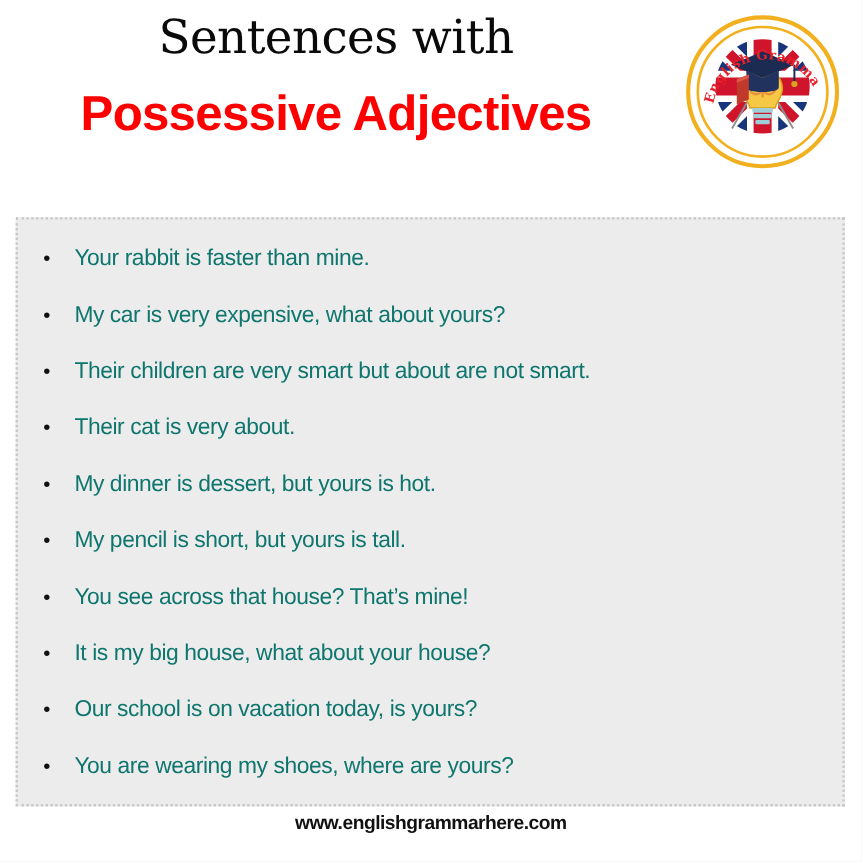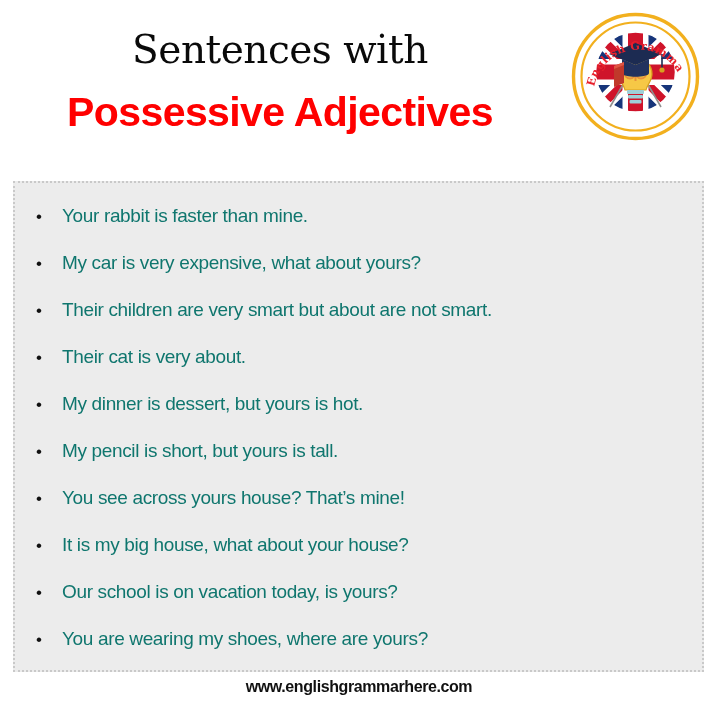--- a/index.html
+++ b/index.html
@@ -26,21 +26,21 @@
     top: 0;
     width: 560px;
     text-align: center;
   }
   .title-line1 {
     font-family: "DejaVu Serif", serif;
     font-size: 39px;
     font-weight: 400;
     color: #0a0a0a;
     letter-spacing: -0.5px;
-    margin-top: 30px;
+    margin-top: 12px;
     line-height: 1.0;
     white-space: nowrap;
   }
   .title-line2 {
     font-family: "Liberation Sans", sans-serif;
     font-size: 41px;
     font-weight: 700;
     color: #ff0000;
     letter-spacing: -0.6px;
     margin-top: 23px;
@@ -207,21 +207,21 @@
     <li class="list-item">
       <span class="bullet">•</span>
       <span class="item-text">My dinner is dessert, but yours is hot.</span>
     </li>
     <li class="list-item">
       <span class="bullet">•</span>
       <span class="item-text">My pencil is short, but yours is tall.</span>
     </li>
     <li class="list-item">
       <span class="bullet">•</span>
-      <span class="item-text">You see across yours house? That’s mine!</span>
+      <span class="item-text">You see across that house? That’s mine!</span>
     </li>
     <li class="list-item">
       <span class="bullet">•</span>
       <span class="item-text">It is my big house, what about your house?</span>
     </li>
     <li class="list-item">
       <span class="bullet">•</span>
       <span class="item-text">Our school is on vacation today, is yours?</span>
     </li>
     <li class="list-item">

